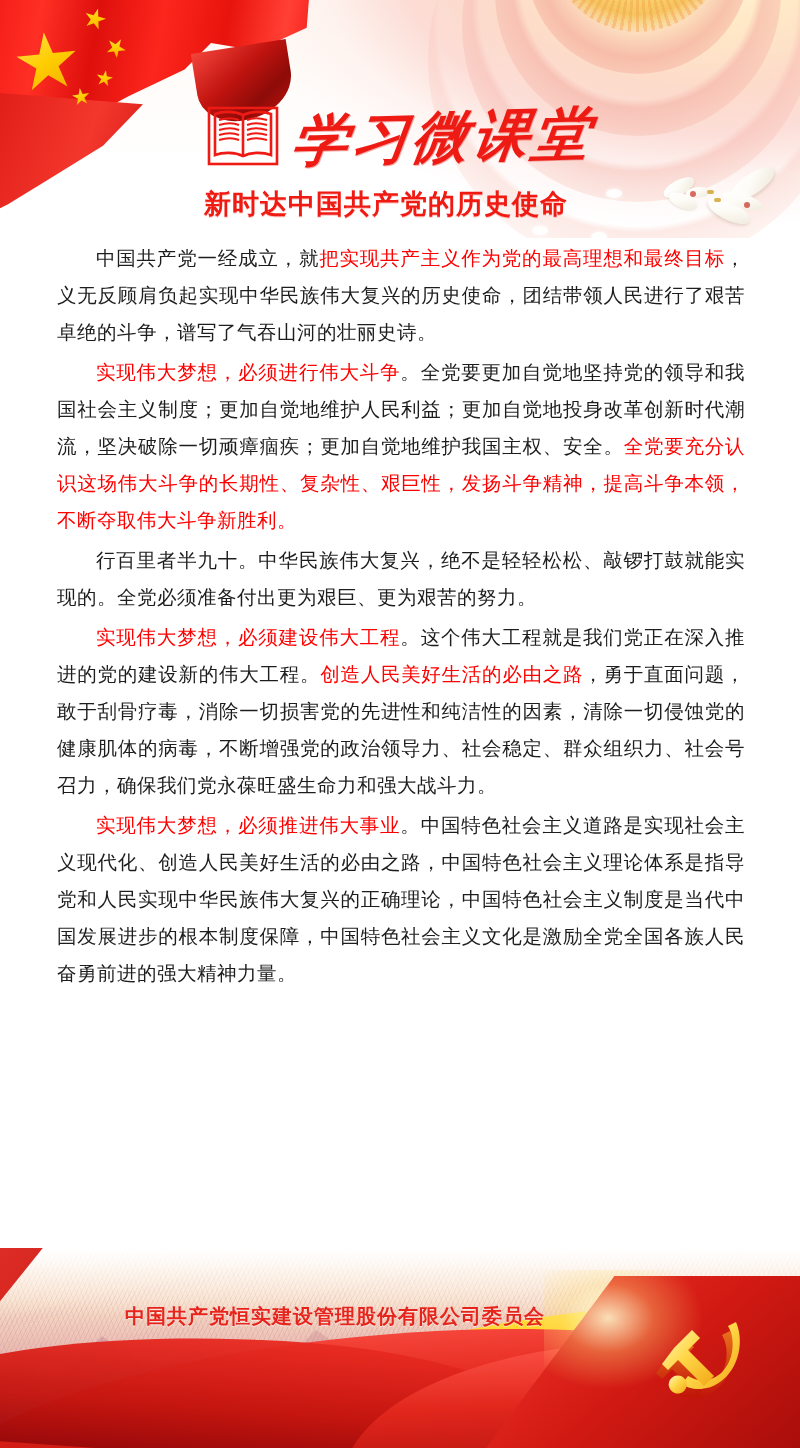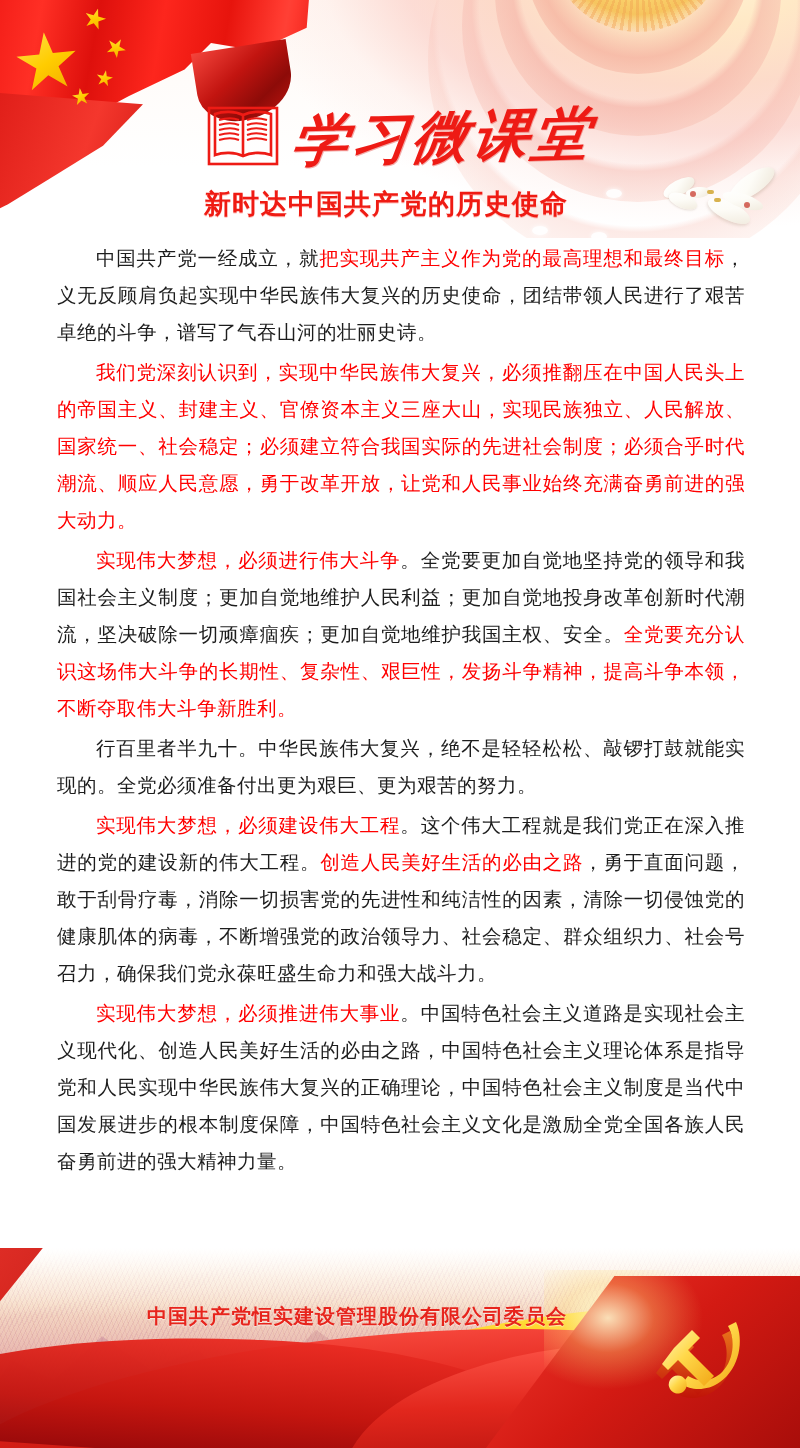--- a/index.html
+++ b/index.html
@@ -215,21 +215,20 @@
   .footer-org{
     position:absolute; left:0; bottom:118px; width:670px;
     text-align:center;
     font-family:"DejaVu Sans","Liberation Sans",sans-serif;
     font-size:20px; font-weight:700;
     color:#e7241c;
     letter-spacing:1px;
     text-shadow:0 1px 1px rgba(255,255,255,.6);
     white-space:nowrap;
     z-index:6;
-    margin-left:22px;
   }
 </style>
 </head>
 <body>
 
 <div class="poster">
 
   <div class="top-band">
 
     <div class="ceiling">
@@ -295,21 +294,20 @@
         <path d="M40 35 C45 33,53 33,60 35"></path>
       </g>
     </svg>
     <div class="brand">学习微课堂</div>
   </div>
 
   <div class="subtitle">新时达中国共产党的历史使命</div>
 
   <div class="content" id="content">
       <div class="para"><span>中国共产党一经成立，就</span><span class="hl">把实现共产主义作为党的最高理想和最终目标</span><span>，义无反顾肩负起实现中华民族伟大复兴的历史使命，团结带领人民进行了艰苦卓绝的斗争，谱写了气吞山河的壮丽史诗。</span></div>
-      <div class="para all-red"><span>我们党深刻认识到，实现中华民族伟大复兴，必须推翻压在中国人民头上的帝国主义、封建主义、官僚资本主义三座大山，实现民族独立、人民解放、国家统一、社会稳定；必须建立符合我国实际的先进社会制度；必须合乎时代潮流、顺应人民意愿，勇于改革开放，让党和人民事业始终充满奋勇前进的强大动力。</span></div>
       <div class="para"><span class="hl">实现伟大梦想，必须进行伟大斗争</span><span>。全党要更加自觉地坚持党的领导和我国社会主义制度；更加自觉地维护人民利益；更加自觉地投身改革创新时代潮流，坚决破除一切顽瘴痼疾；更加自觉地维护我国主权、安全。</span><span class="hl">全党要充分认识这场伟大斗争的长期性、复杂性、艰巨性，发扬斗争精神，提高斗争本领，不断夺取伟大斗争新胜利。</span></div>
       <div class="para"><span>行百里者半九十。中华民族伟大复兴，绝不是轻轻松松、敲锣打鼓就能实现的。全党必须准备付出更为艰巨、更为艰苦的努力。</span></div>
       <div class="para"><span class="hl">实现伟大梦想，必须建设伟大工程</span><span>。这个伟大工程就是我们党正在深入推进的党的建设新的伟大工程。</span><span class="hl">创造人民美好生活的必由之路</span><span>，勇于直面问题，敢于刮骨疗毒，消除一切损害党的先进性和纯洁性的因素，清除一切侵蚀党的健康肌体的病毒，不断增强党的政治领导力、社会稳定、群众组织力、社会号召力，确保我们党永葆旺盛生命力和强大战斗力。</span></div>
       <div class="para"><span class="hl">实现伟大梦想，必须推进伟大事业</span><span>。中国特色社会主义道路是实现社会主义现代化、创造人民美好生活的必由之路，中国特色社会主义理论体系是指导党和人民实现中华民族伟大复兴的正确理论，中国特色社会主义制度是当代中国发展进步的根本制度保障，中国特色社会主义文化是激励全党全国各族人民奋勇前进的强大精神力量。</span></div>
     </div>
 
   <div class="bottom">
     <div class="mountains">
       <div class="mtn m1"></div>
       <div class="mtn m2"></div>

